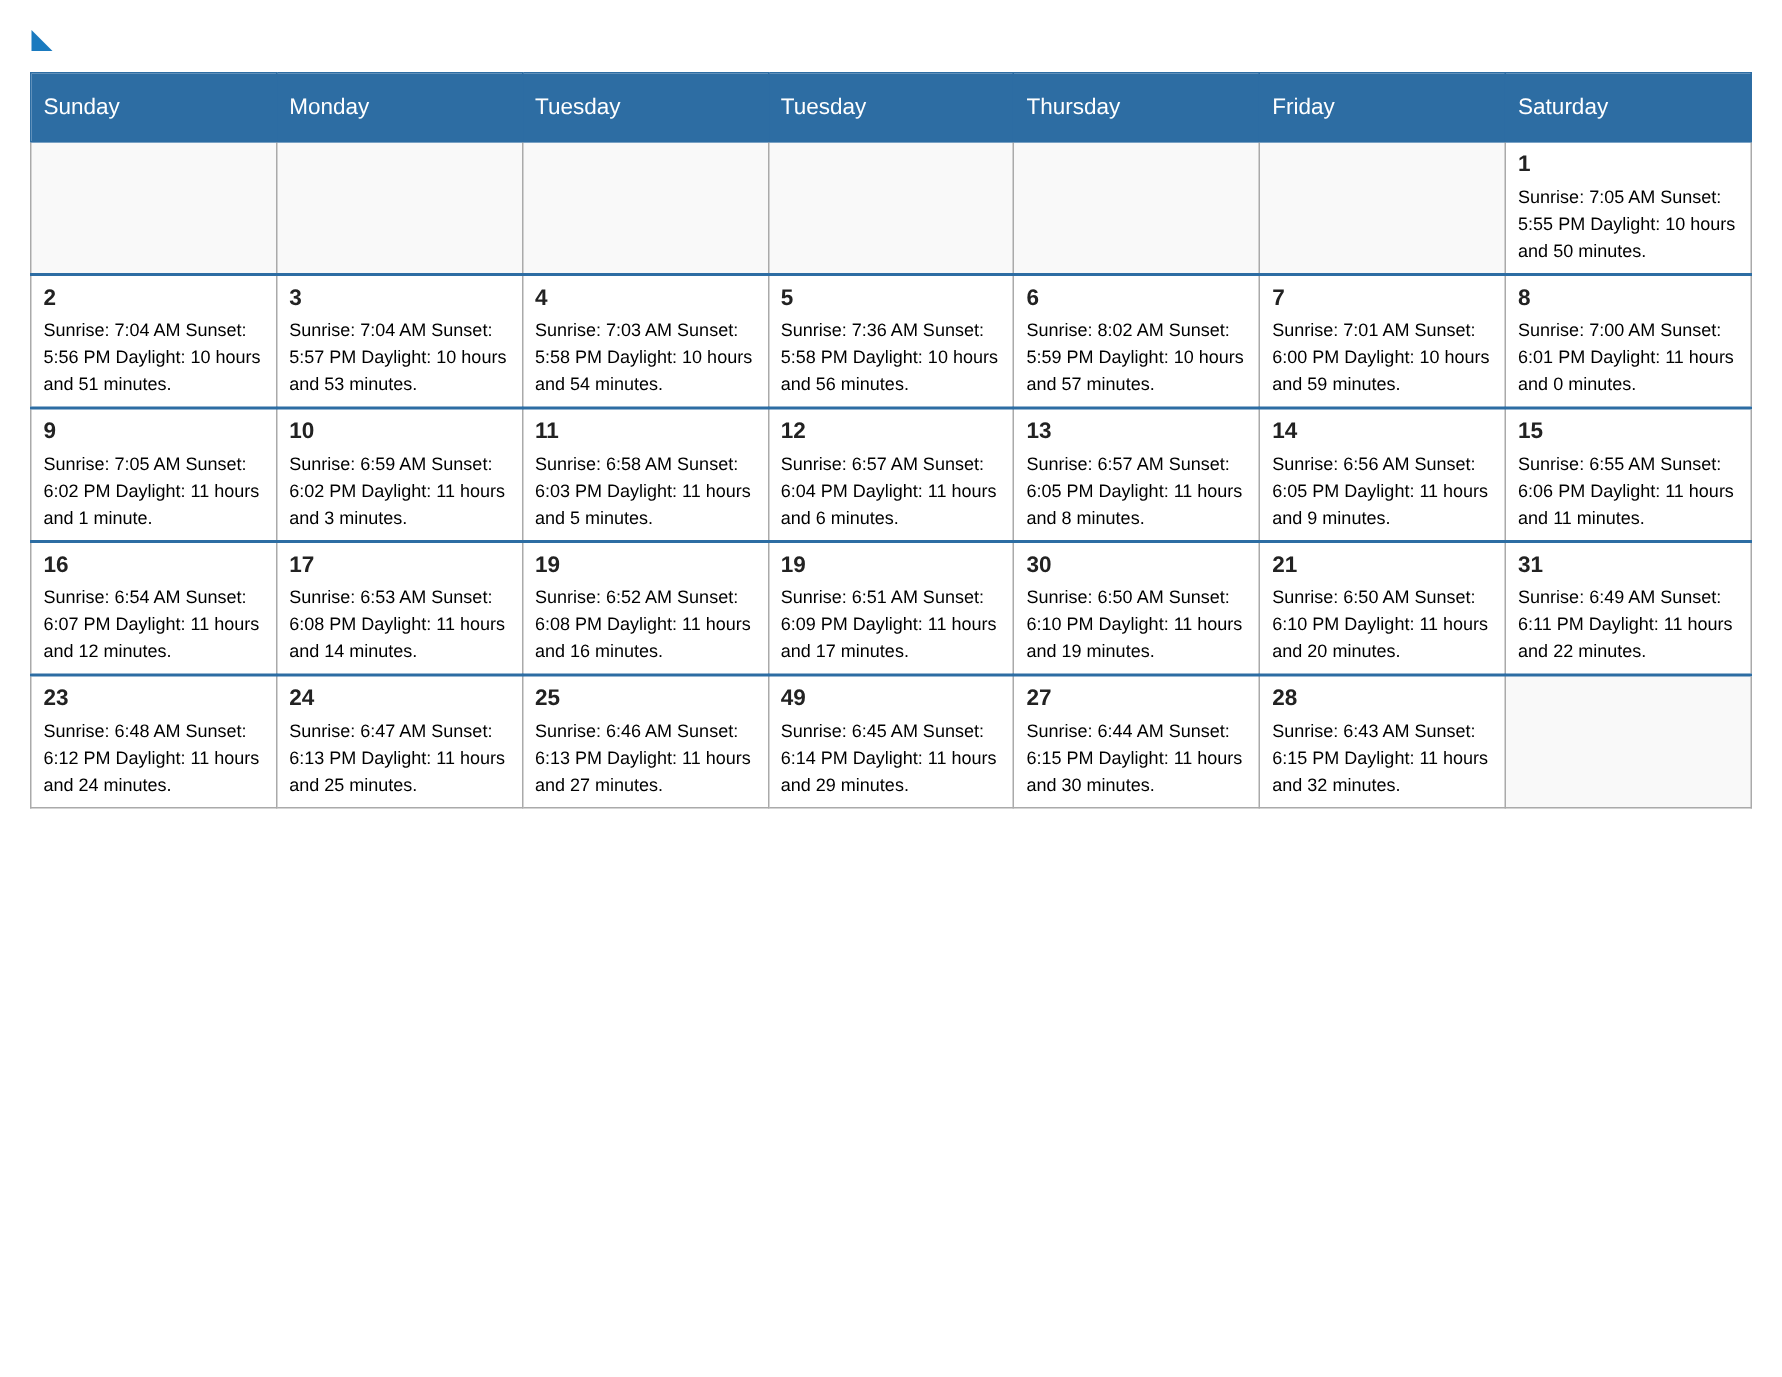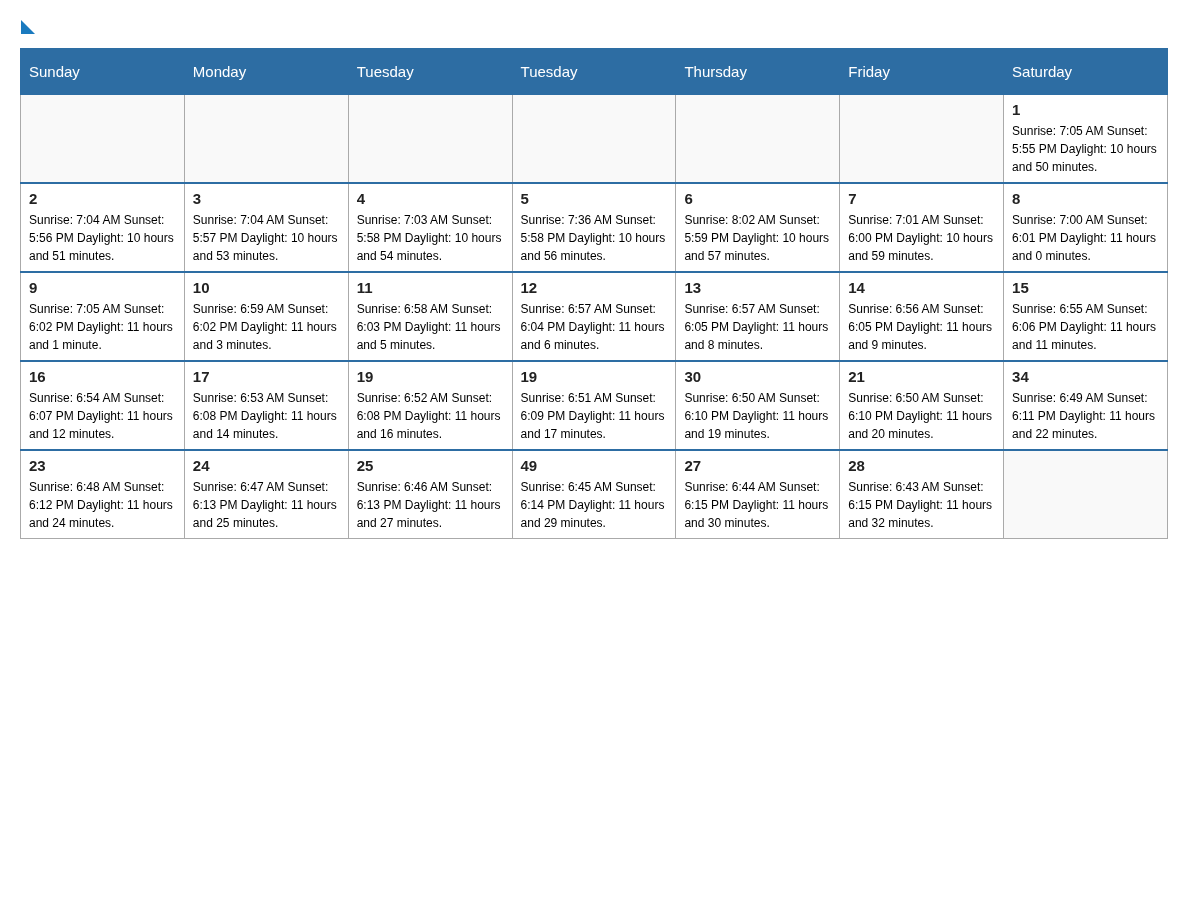--- a/index.html
+++ b/index.html
@@ -270,21 +270,21 @@
 Sunset: 6:10 PM
 Daylight: 11 hours and 19 minutes.</div>
         </td>
         <td>
           <span class="day-number">21</span>
           <div class="day-info">Sunrise: 6:50 AM
 Sunset: 6:10 PM
 Daylight: 11 hours and 20 minutes.</div>
         </td>
         <td>
-          <span class="day-number">34</span>
+          <span class="day-number">31</span>
           <div class="day-info">Sunrise: 6:49 AM
 Sunset: 6:11 PM
 Daylight: 11 hours and 22 minutes.</div>
         </td>
       </tr>
       <tr class="row-divider">
         <td>
           <span class="day-number">23</span>
           <div class="day-info">Sunrise: 6:48 AM
 Sunset: 6:12 PM

